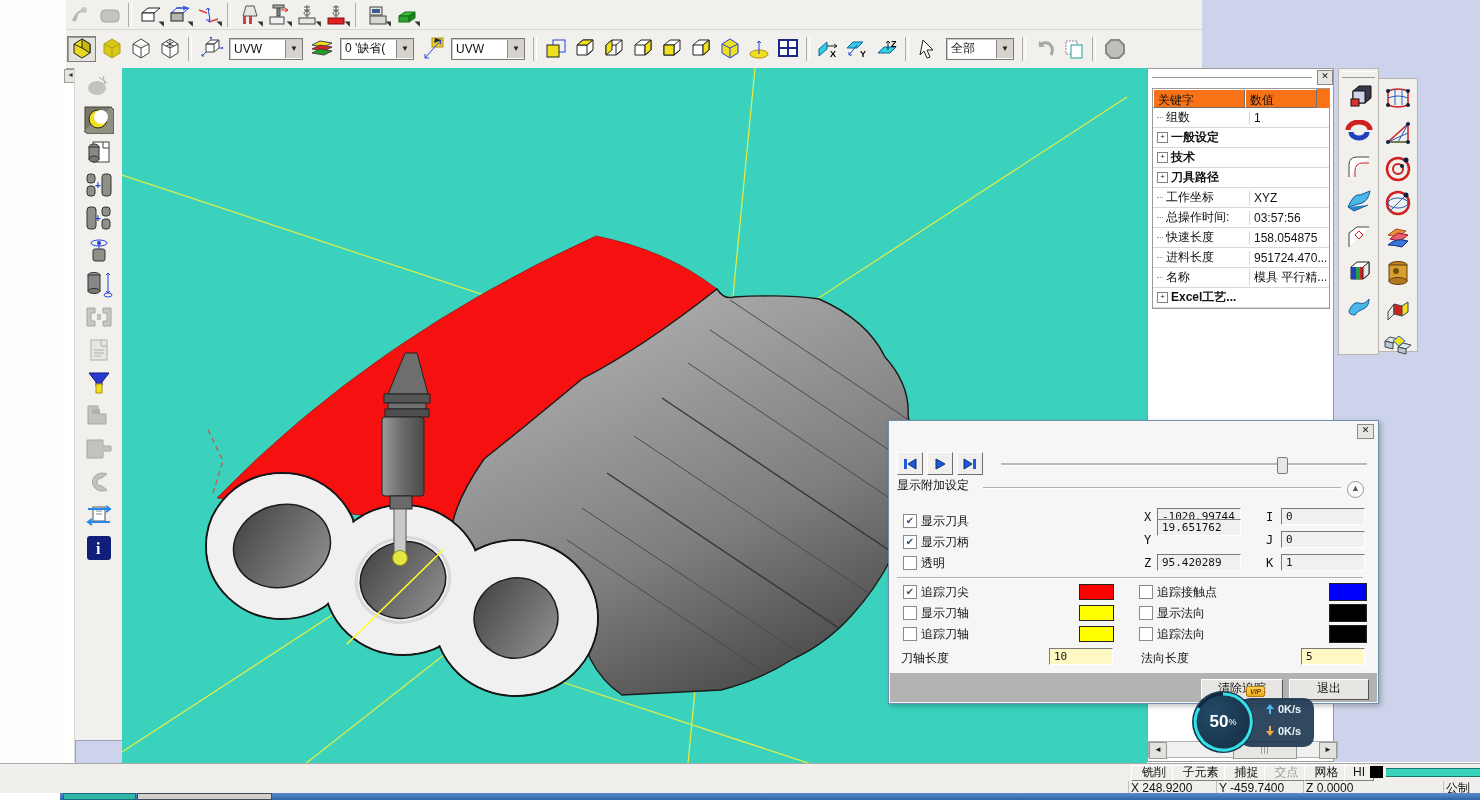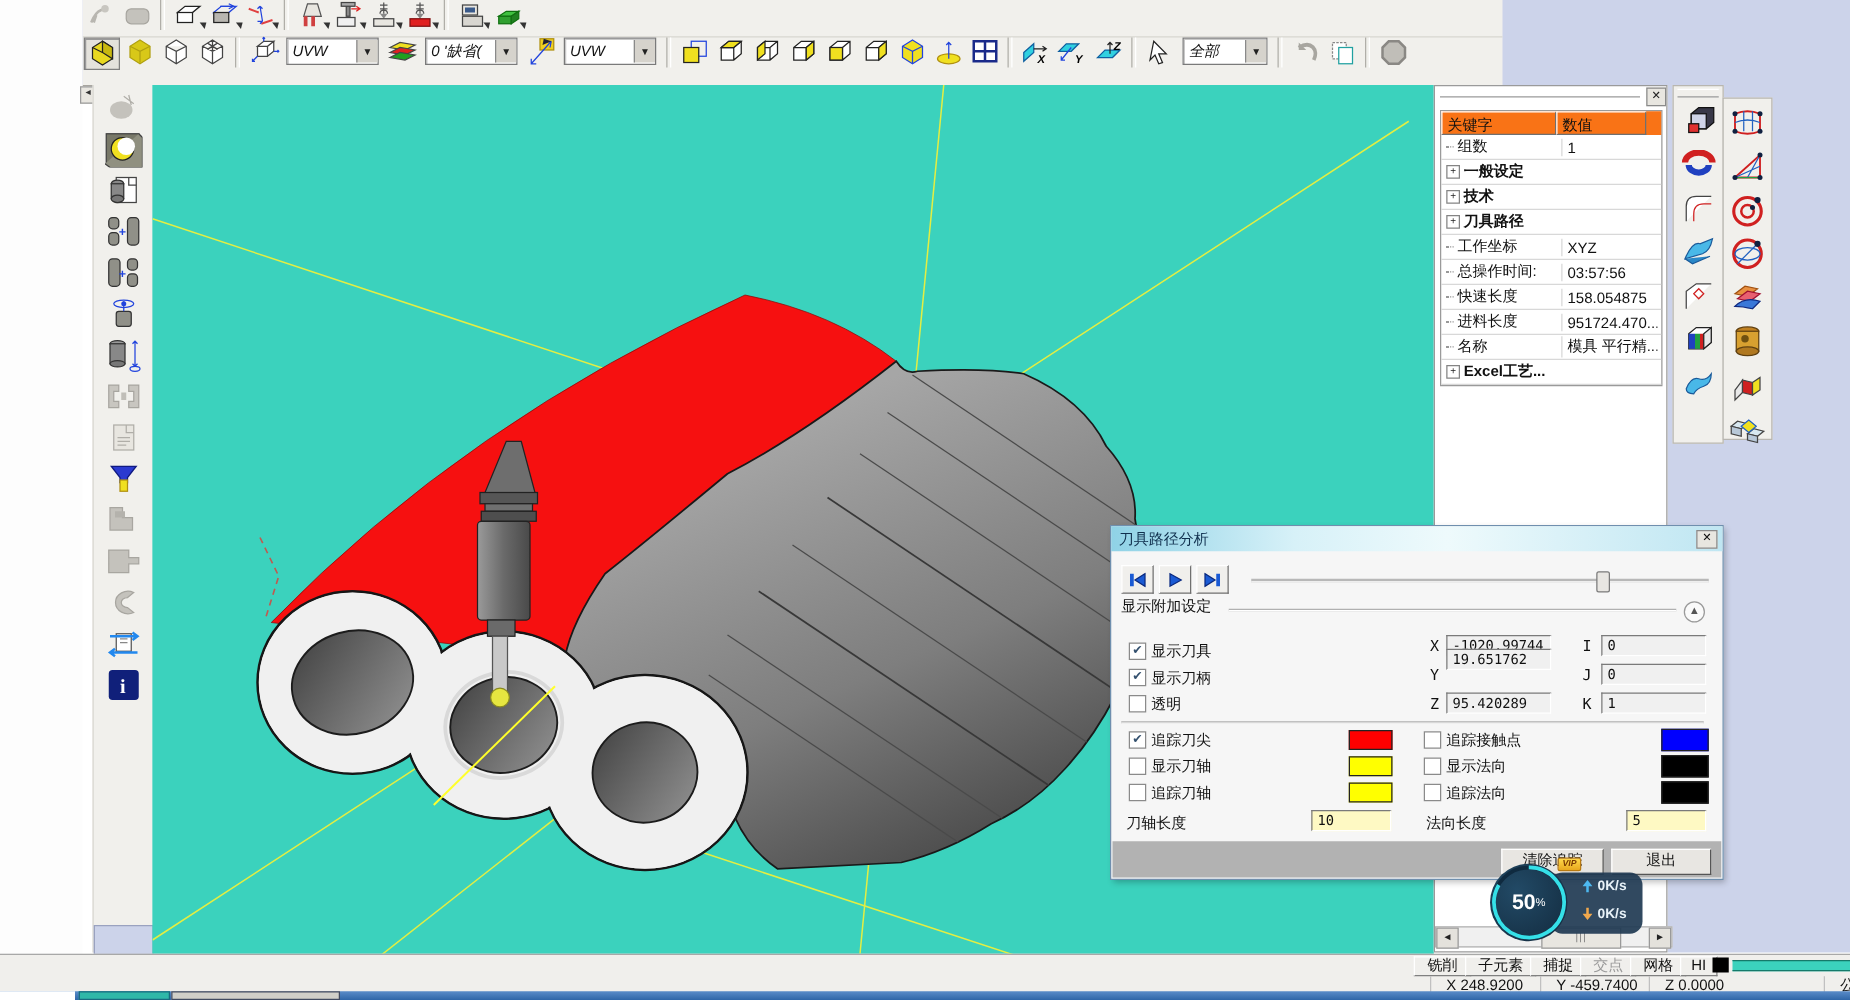--- a/index.html
+++ b/index.html
@@ -2,21 +2,21 @@
 <html><head>
 <meta charset="utf-8">
 <style>
   html,body{margin:0;padding:0;width:1480px;height:800px;overflow:hidden;
     font-family:"Liberation Sans",sans-serif;background:#fff;position:relative;font-size:12px;color:#111;}
   .abs{position:absolute;}
   
   #top-lavender{left:0;top:0;width:1480px;height:68px;background:#ccd3ea;}
   #toolbar-bg{left:66px;top:0;width:1136px;height:68px;background:#f1f0ec;border-bottom:1px solid #a8a6a0;}
   #row1-line{left:66px;top:29px;width:1136px;height:1px;background:#d8d6d0;}
-  .tbrow{display:flex;align-items:flex-start;font-style:italic;}
+  .tbrow{display:flex;align-items:center;}
   #toolbar-row1{left:66px;top:0;height:29px;}
   #toolbar-row2{left:66px;top:30px;height:37px;}
   .icon{width:27px;height:24px;display:inline-flex;align-items:center;justify-content:center;position:relative;margin:0 1px;}
   .icon svg{display:block;}
   .corner-arrow{position:absolute;right:0;bottom:0;font-size:7px;line-height:7px;color:#333;}
   .sep{width:2px;height:24px;border-left:1px solid #b0aea8;border-right:1px solid #fff;margin:0 4px;}
   .pressed{border:1px solid #808080;background:#e4e2dc;box-shadow:inset 1px 1px 0 #9a9a9a;}
   .dd{display:inline-flex;height:20px;border:1px solid #7a7a7a;background:#fff;align-items:center;margin:0 4px;
       box-shadow:inset 1px 1px 0 #c8c8c8;}
   .dd .val{padding:0 4px;font-size:12px;white-space:nowrap;overflow:hidden;}
@@ -77,21 +77,21 @@
   .dlg-btn{position:absolute;top:6px;height:19px;background:#e8e6e2;border:1px solid;border-color:#fff #555 #555 #fff;font-size:12px;text-align:center;line-height:17px;}
   
   #net-pill{left:1240px;top:698px;width:74px;height:49px;background:rgba(32,58,82,.92);border-radius:10px;z-index:60;color:#e8f2f8;}
   #net-pill .r{display:flex;align-items:center;height:22px;padding-left:26px;gap:4px;font-size:11px;font-weight:bold;}
   #net-circle{left:1192px;top:691px;width:62px;height:62px;border-radius:50%;background:radial-gradient(circle at 35% 35%,#224a66,#12293c);z-index:61;display:flex;align-items:center;justify-content:center;color:#fff;}
   #net-circle svg{position:absolute;left:0;top:0;}
   #vip-badge{left:1246px;top:686px;z-index:62;background:linear-gradient(#ffd84a,#e8a81e);color:#7a3a00;font-size:7px;font-weight:bold;font-style:italic;padding:1px 3px;border-radius:2px;border:1px solid #b87a10;}
   
   #statusbar{left:0;top:763px;width:1480px;height:30px;background:#f0efec;border-top:1px solid #a8a8a8;}
   .stoggle{position:absolute;top:1px;height:14px;background:#f0efec;border:1px solid;border-color:#fff #808080 #808080 #fff;font-size:12px;line-height:13px;text-align:center;padding:0 3px;}
-  .scoord{position:absolute;top:17px;height:14px;font-size:12px;line-height:14px;padding-left:12px;border-left:1px solid #c0c0c0;margin-left:16px;}
+  .scoord{position:absolute;top:17px;height:14px;font-size:12px;line-height:14px;padding-left:2px;border-left:1px solid #c0c0c0;}
   #hi-swatch{position:absolute;left:1370px;top:2px;width:13px;height:12px;background:#000;}
   #teal-line{position:absolute;left:1386px;top:4px;width:94px;height:7px;background:#3bd2bd;border-top:1px solid #157a6a;border-bottom:1px solid #157a6a;}
   
   #taskbar{left:0;top:793px;width:1480px;height:7px;background:linear-gradient(#5a8cc8,#2f66a8);}
   #tb-white{position:absolute;left:0;top:0;width:60px;height:7px;background:#fff;}
   #tb-teal{position:absolute;left:63px;top:0;width:73px;height:7px;background:#2fb8a8;border:1px solid #1a6a80;box-sizing:border-box;}
   #tb-gray{position:absolute;left:137px;top:0;width:135px;height:7px;background:#d0cfc8;border:1px solid #404a60;box-sizing:border-box;}
 </style>
 </head>
 <body>
@@ -737,23 +737,20 @@
       <div class="c2"></div>
     </div>
 </div>
 <div class="abs scrollbar">
   <span class="sb-btn">◄</span>
   <span class="sb-thumb">|||</span>
   <span class="sb-btn" style="margin-left:auto">►</span>
 </div>
 
 <div class="abs" id="dialog">
-  <div id="dlg-title">
-    <span class="t">刀具路径分析</span>
-  </div>
   <div id="dlg-close">✕</div>
 
   <div class="pbtn" style="left:8px;top:31px">
       <svg width="14" height="12">
         <rect x="1" y="1" width="3" height="10" fill="#1a5ad4"></rect>
         <polygon points="13,1 13,11 5,6" fill="#1a5ad4" stroke="#0a2a80"></polygon>
       </svg>
     </div>
   <div class="pbtn" style="left:38px;top:31px">
       <svg width="12" height="12">

